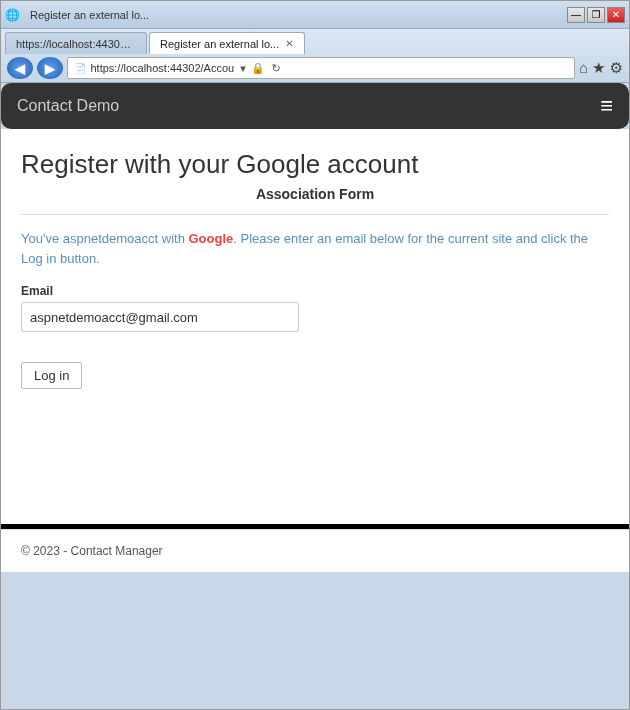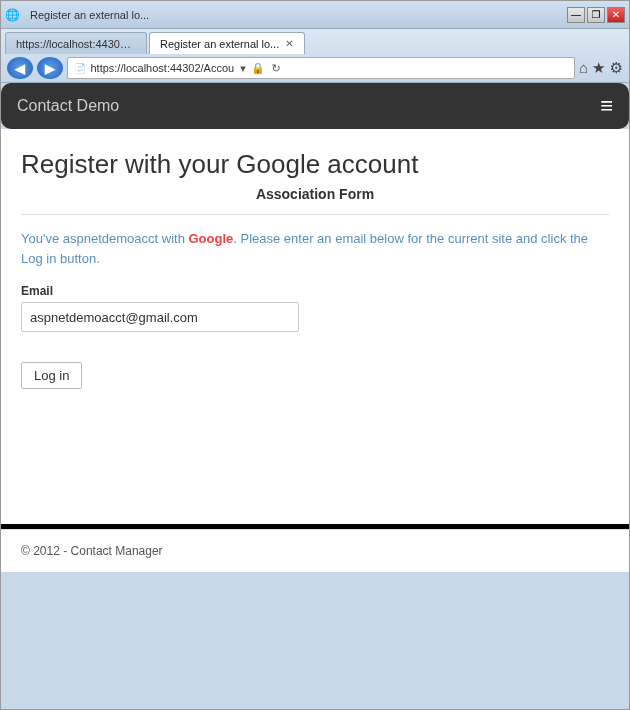--- a/index.html
+++ b/index.html
@@ -237,16 +237,16 @@
       <span>You've aspnetdemoacct with </span><strong>Google</strong><span>. Please enter an email below for the current site and click the Log in button.</span>
     </p>
 
     <div class="field-label">Email</div>
     <input class="email-input" type="email" value="aspnetdemoacct@gmail.com" style="">
     <br>
     <button class="login-btn">Log in</button>
   </div>
 
   <div class="footer">
-    <span>© 2012 - Contact Manager</span>
+    <span>© 2023 - Contact Manager</span>
   </div>
 
 </div>
 
 </body></html>

